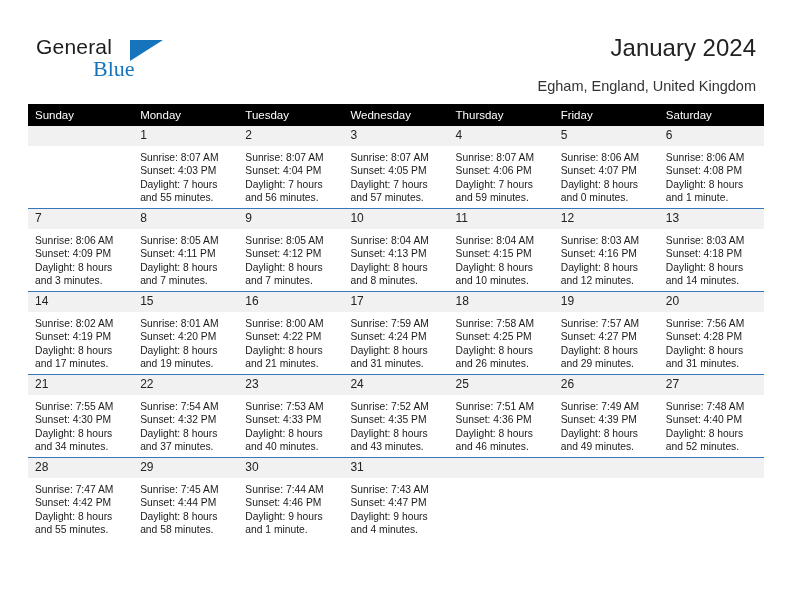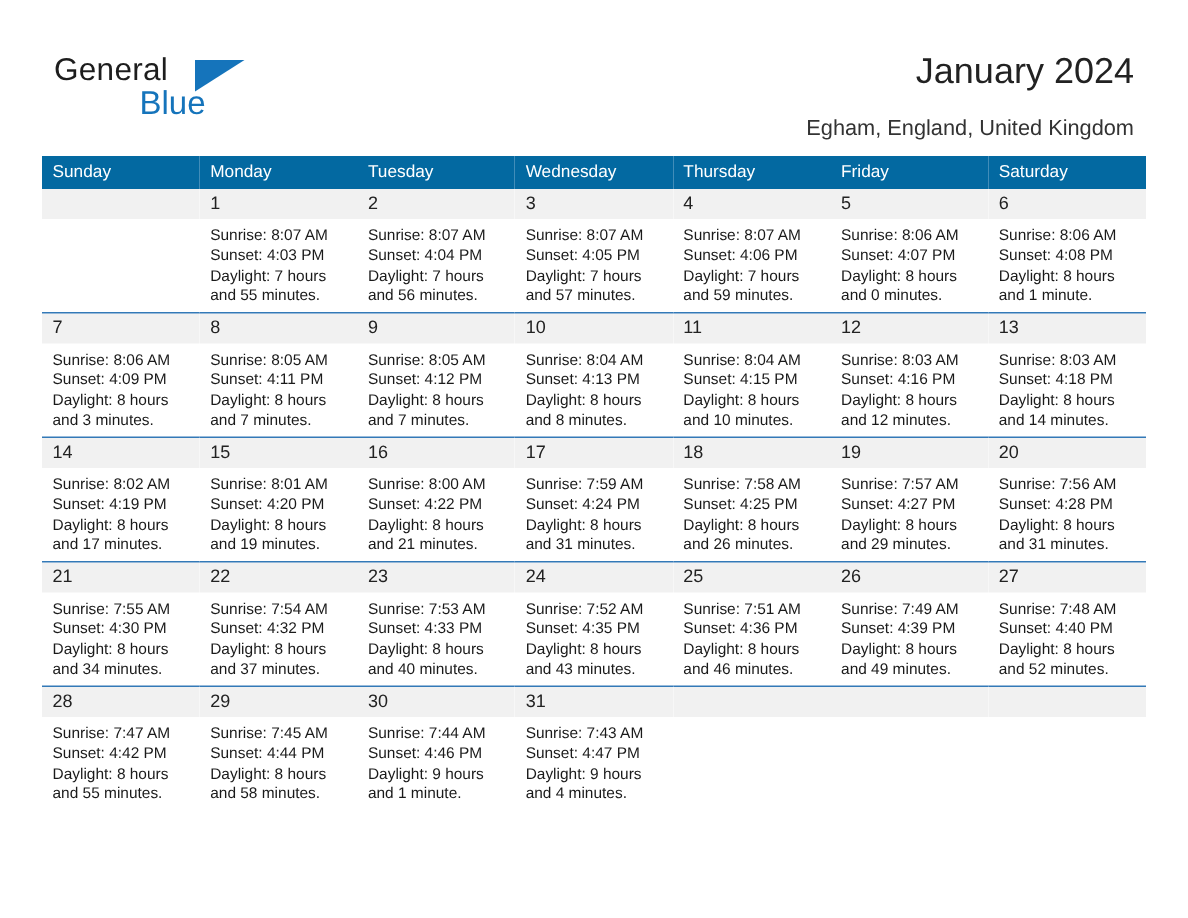--- a/index.html
+++ b/index.html
@@ -53,21 +53,21 @@
     height: 0;
     border-left: 33px solid #1574bb;
     border-bottom: 21px solid transparent;
   }
   .logo-blue {
     position: absolute;
     left: 57px;
     top: 21px;
     font-size: 22px;
     color: #1574bb;
-    font-family: Liberation Sans, sans-serif;
+    font-family: Liberation Serif, serif;
   }
   .title {
     position: absolute;
     right: 36px;
     top: 34px;
     font-size: 24px;
     color: #222222;
     text-align: right;
     white-space: nowrap;
   }
@@ -83,21 +83,21 @@
   
   .cal {
     position: absolute;
     left: 28px;
     top: 104px;
     width: 736px;
     border-collapse: collapse;
     table-layout: fixed;
   }
   .cal th {
-    background: #0369a1;
+    background: #000000;
     color: #ffffff;
     font-size: 11.5px;
     font-weight: normal;
     text-align: left;
     padding: 5px 0 5px 7px;
     height: 12px;
     border: none;
   }
   .cal td {
     vertical-align: top;

